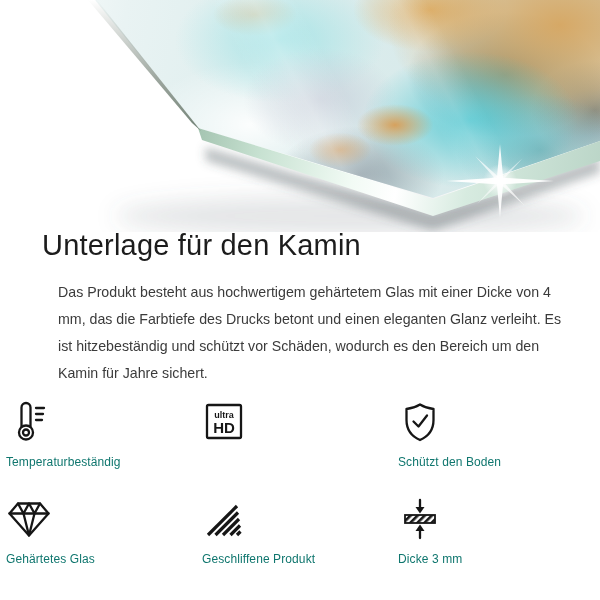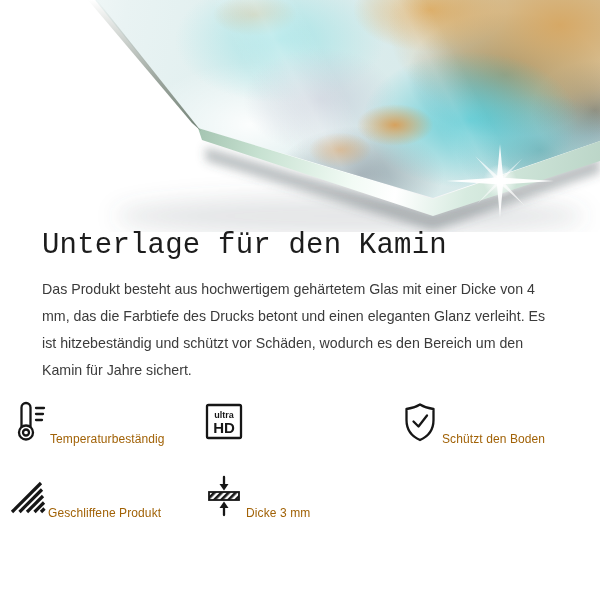--- a/index.html
+++ b/index.html
@@ -34,31 +34,31 @@
   .glass-edge{position:absolute;left:0;top:0;width:600px;height:232px;
     clip-path:polygon(198px 128px,433px 199px,600px 141px,600px 161px,433px 216px,202px 140px);
     background:linear-gradient(100deg,#2c4a3a 0%,#55755f 12%,#8fb29d 28%,#c8e2d2 45%,#f2fbf5 60%,#ffffff 67%,#d7ebe0 78%,#b9d4c6 100%);}
   .glass-edge-left{position:absolute;left:0;top:0;width:600px;height:232px;
     clip-path:polygon(88px 0,97px 0,201px 131px,192px 123px);
     background:linear-gradient(to bottom, rgba(150,160,152,0) 0%, #9aa49c 35%, #4e6354 78%, #2c4a3a 100%);}
   .sparkle-svg{position:absolute;left:440px;top:136px;}
 
   
   .content{position:absolute;left:42px;top:228px;width:516px;}
-  .headline{font-family:Liberation Mono, monospace;font-weight:400;color:#1c1c1c;
+  .headline{font-family:Liberation Sans, sans-serif;font-weight:400;color:#1c1c1c;
             font-size:29px;line-height:35px;margin:0 0 13px 0;letter-spacing:0.2px;}
   .headline span{display:block;}
-  .desc{margin:0;font-size:14.2px;line-height:27px;color:#3b3b3b;width:505px;}
+  .desc{margin:16px;font-size:14.2px;line-height:27px;color:#3b3b3b;width:505px;}
 
   
   .features{position:absolute;left:6px;top:398px;width:588px;
             display:grid;grid-template-columns:1fr 1fr 1fr;row-gap:26px;}
-  .feature{display:flex;align-items:flex-end;}
+  .feature{display:flex;flex-direction:column;align-items:flex-start;}
   .feature .icon-box{height:48px;display:flex;align-items:center;justify-content:center;}
-  .feature .label{margin-top:9px;font-size:12px;color:#a16207;letter-spacing:0.1px;}
+  .feature .label{margin-top:9px;font-size:12px;color:#0f766e;letter-spacing:0.1px;}
   .ico{stroke:#161616;fill:none;stroke-width:2.3;stroke-linecap:round;stroke-linejoin:round;}
   .ico-fill{fill:#161616;stroke:none;}
   .hd-small{font-family:"Liberation Sans",sans-serif;font-size:9px;font-weight:bold;fill:#161616;}
   .hd-big{font-family:"Liberation Sans",sans-serif;font-size:15px;font-weight:bold;fill:#161616;}
 </style>
 </head>
 <body>
 
 <div class="page">
 
@@ -128,20 +128,31 @@
     <div class="feature">
       <div class="icon-box">
         <svg width="44" height="44" viewBox="0 0 44 44">
           <path class="ico" d="M22 4.5 C26 7 31 8.5 35.5 9 V20 C35.5 30 30 36.5 22 40 C14 36.5 8.5 30 8.5 20 V9 C13 8.5 18 7 22 4.5 Z"></path>
           <path class="ico" d="M15.5 21.5 l5 5 L29 15.5"></path>
         </svg>
       </div>
       <div class="label">Schützt den Boden</div>
     </div>
 
+    <div class="feature">
+      <div class="icon-box">
+        <svg width="46" height="40" viewBox="0 0 46 40">
+          <path class="ico" d="M12 4.5 H34 L42.5 14.5 L23 36.5 L3.5 14.5 Z"></path>
+          <path class="ico" d="M3.5 14.5 H42.5"></path>
+          <path class="ico" d="M12 4.5 L17.5 14.5 L23 4.5 L28.5 14.5 L34 4.5"></path>
+          <path class="ico" d="M17.5 14.5 L23 36.5 L28.5 14.5"></path>
+        </svg>
+      </div>
+      <div class="label">Gehärtetes Glas</div>
+    </div>
 
     <div class="feature">
       <div class="icon-box">
         <svg width="42" height="40" viewBox="0 0 42 40">
           <g stroke="#161616" stroke-width="3.2" fill="none" stroke-linecap="butt">
             <path d="M6 36 L35 7"></path>
             <path d="M13.5 36 L36 13.5"></path>
             <path d="M21 36 L37 20"></path>
             <path d="M28.5 36 L38 26.5"></path>
             <path d="M35 36 L38.5 32.5"></path>

